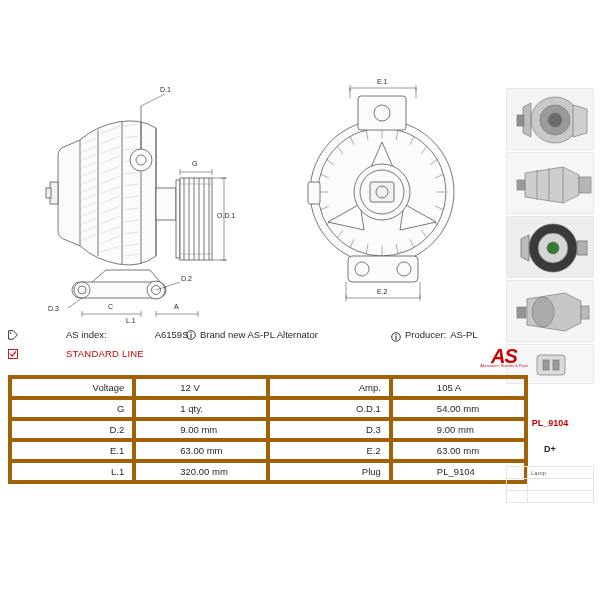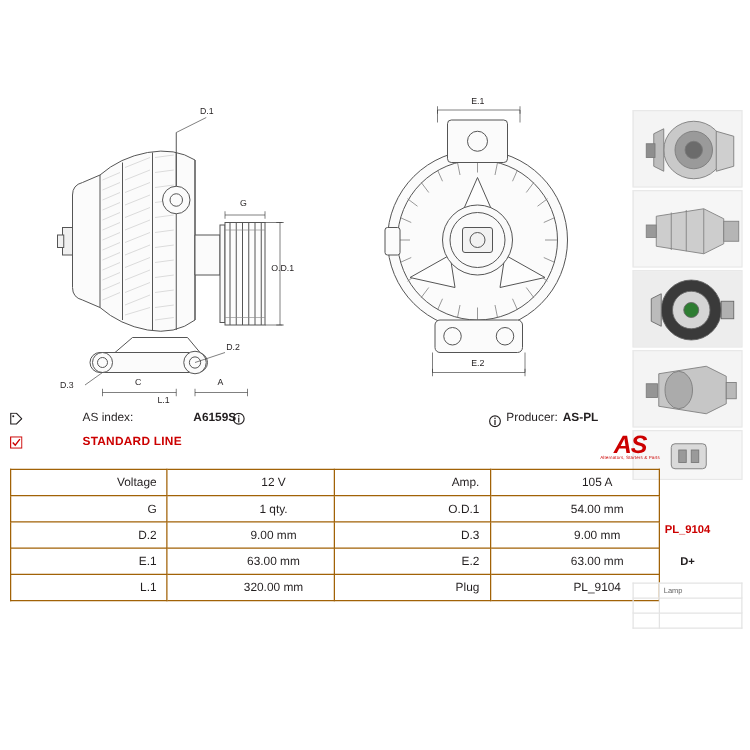--- a/index.html
+++ b/index.html
@@ -69,24 +69,24 @@
   }
   .info-cell {
     display: flex;
     align-items: center;
     gap: 4px;
     white-space: nowrap;
   }
   .ic-index { width: 178px; gap: 48px; }
   .ic-brand { width: 205px; }
   .ic-prod  { width: 120px; align-items: flex-end; }
-  .bold { font-weight: bold; }
+  .bold { font-weight: normal; }
   .std-line {
     color: #cc0000;
-    font-weight: bold;
+    font-weight: normal;
     font-size: 9.5px;
     letter-spacing: .2px;
   }
   .tag-icon {
     display: inline-block;
     width: 10px; height: 10px;
     position: relative;
     flex: 0 0 auto;
   }
   .tag-icon svg { display:block; }
@@ -94,33 +94,33 @@
   
   .spec-table {
     position: absolute;
     left: 8px;
     top: 375px;
     width: 520px;
     border-collapse: collapse;
     font-size: 9.5px;
   }
   .spec-table td {
-    border: 1px solid #a16207;
+    border: 4px solid #a16207;
     height: 21px;
     padding: 0 8px;
     box-sizing: border-box;
     margin-left: 28px;
   }
   .spec-table td.lbl {
     text-align: right;
     width: 140px;
     color: #231f20;
   }
   .spec-table td.val {
-    text-align: center;
+    text-align: left;
     width: 144px;
     color: #231f20;
     padding-left: 44px;
   }
 
   
   .plug-label {
     position: absolute;
     left: 506px;
     top: 418px;
@@ -477,20 +477,21 @@
         <span class="bold">A6159S</span>
       </div>
       <div class="info-cell ic-brand">
         <span class="tag-icon">
           <svg width="10" height="10" viewBox="0 0 10 10">
             <circle cx="5" cy="5" r="4.3" fill="none" stroke="#231f20" stroke-width="0.9"></circle>
             <rect x="4.5" y="4" width="1" height="4" fill="#231f20"></rect>
             <rect x="4.5" y="2.1" width="1" height="1.2" fill="#231f20"></rect>
           </svg>
         </span>
+        <span>Brand new AS-PL Alternator</span>
       </div>
       <div class="info-cell ic-prod">
         <span class="tag-icon">
           <svg width="10" height="10" viewBox="0 0 10 10">
             <circle cx="5" cy="5" r="4.3" fill="none" stroke="#231f20" stroke-width="0.9"></circle>
             <rect x="4.5" y="4" width="1" height="4" fill="#231f20"></rect>
             <rect x="4.5" y="2.1" width="1" height="1.2" fill="#231f20"></rect>
           </svg>
         </span>
         <span>Producer:</span>

